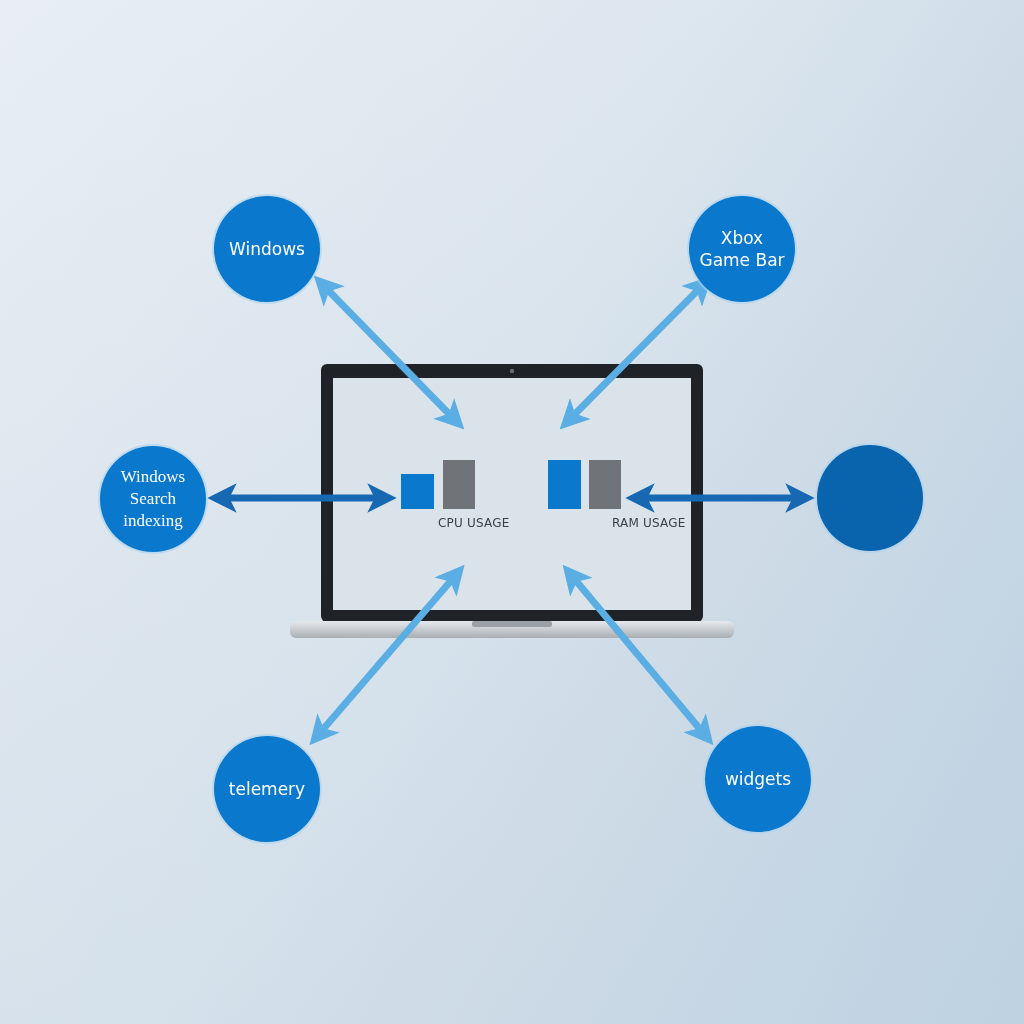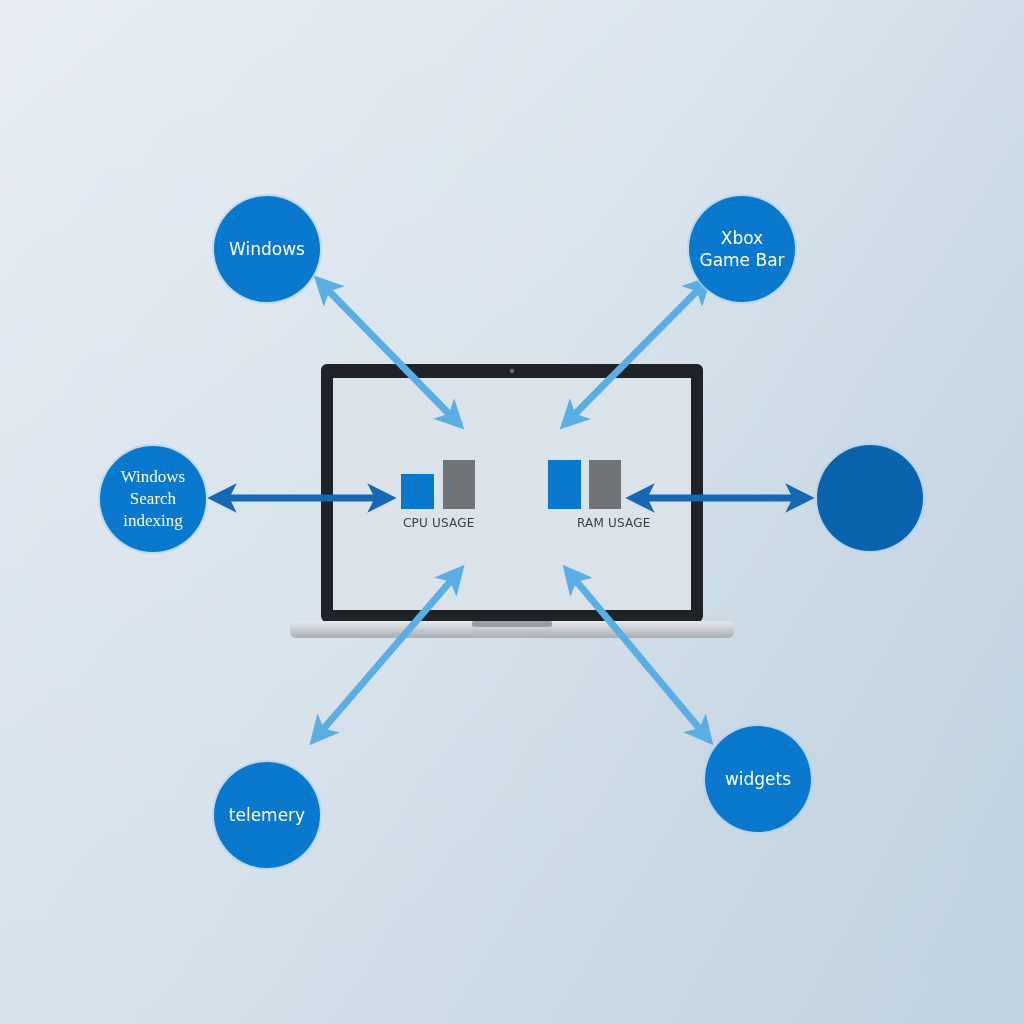--- a/index.html
+++ b/index.html
@@ -16,21 +16,21 @@
     .node {
       position:absolute; width:106px; height:106px; border-radius:50%;
       background:#0a78cc; color:#ffffff;
       display:flex; align-items:center; justify-content:center; text-align:center;
       font-size:17px; line-height:22px;
       box-shadow: 0 0 0 2px rgba(170,210,240,0.6);
     }
     .node.dark { background:#0a63ad; }
     .node span { display:block; white-space:pre-line; }
     .metric-label {
-      position:absolute; font-size:12px; color:#3a3f45; letter-spacing:0.2px;
+      position:absolute; font-size:12px; color:#3a3f45; letter-spacing:0.2px;margin-left:35px;
     }
   </style>
 </head>
 <body>
 
 <div class="bg-overlay"></div>
 
 <svg class="diagram" width="1024" height="1024" viewBox="0 0 1024 1024">
   <defs>
     <marker id="ahL" viewBox="0 0 10 10" refX="5" refY="5" markerWidth="4.2" markerHeight="4.2" orient="auto-start-reverse">
@@ -84,18 +84,18 @@
 Game Bar</span>
 </div>
 <div class="node" style="left:100px; top:446px;font-family:Liberation Serif, serif;">
   <span>Windows
 Search
 indexing</span>
 </div>
 <div class="node dark" style="left:817px; top:445px;">
   <span></span>
 </div>
-<div class="node" style="left:214px; top:762px;">
+<div class="node" style="left:214px; top:736px;">
   <span>telemery</span>
 </div>
 <div class="node" style="left:705px; top:726px;">
   <span>widgets</span>
 </div>
 
 </body></html>

